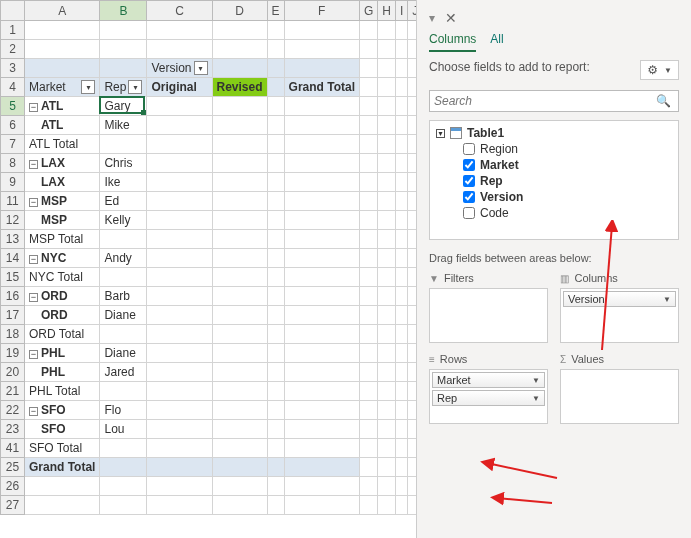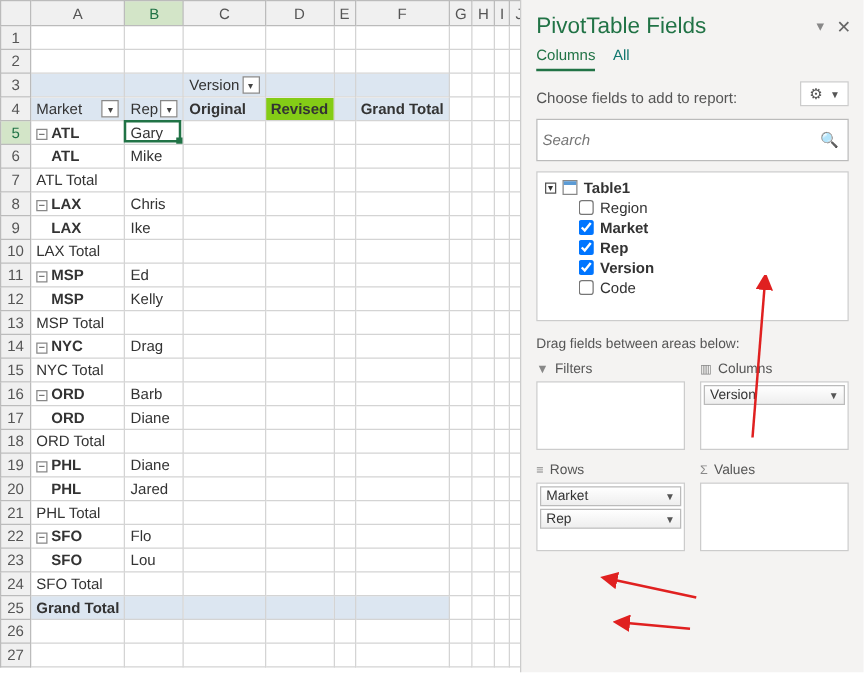--- a/index.html
+++ b/index.html
@@ -93,31 +93,31 @@
     padding: 10px 10px 4px 12px;
     display: flex; align-items: center; justify-content: space-between;
   }
   .tp-title { color: #217346; font-size: 18px; font-weight: 300; }
   .tp-tabs { display: flex; gap: 14px; padding: 2px 12px 0 12px; font-size: 12px; }
   .tp-tab { color: #0f766e; padding-bottom: 4px; cursor: pointer; }
   .tp-tab.active { color: #217346; border-bottom: 2px solid #217346; }
   .tp-sub {
     padding: 8px 12px 4px 12px;
     color: #555;
-    display: flex; justify-content: space-between; align-items: flex-end;
+    display: flex; justify-content: space-between; align-items: flex-start;
   }
   .gearbtn {
     border: 1px solid #ccc; background: #fff;
     padding: 2px 6px; display:flex; align-items:center; gap:6px; cursor:pointer;
   }
   .searchbox {
     margin: 6px 12px 8px 12px;
     border: 1px solid #bbb; background: #fff;
     display: flex; align-items: center;
-    height: 34px;
+    height: 22px;
     padding: 0 4px;
   }
   .searchbox input {
     flex:1; border:none; outline:none; font-size:12px; color:#888; font-style: italic; background: transparent;
   }
   .search-icon { color:#217346; font-size:12px; padding: 0 3px; cursor:pointer; }
 
   .fieldlist {
     margin: 0 12px;
     border: 1px solid #ccc;
@@ -313,33 +313,20 @@
             <td id="cell-C9"></td>
             <td id="cell-D9"></td>
             <td id="cell-E9"></td>
             <td id="cell-F9"></td>
             <td id="cell-G9"></td>
             <td id="cell-H9"></td>
             <td id="cell-I9"></td>
             <td id="cell-J9"></td>
           </tr>
           <tr>
-            <th class="rowhdr">10</th>
-            <td id="cell-A10">LAX Total</td>
-            <td id="cell-B10"></td>
-            <td id="cell-C10"></td>
-            <td id="cell-D10"></td>
-            <td id="cell-E10"></td>
-            <td id="cell-F10"></td>
-            <td id="cell-G10"></td>
-            <td id="cell-H10"></td>
-            <td id="cell-I10"></td>
-            <td id="cell-J10"></td>
-          </tr>
-          <tr>
             <th class="rowhdr">11</th>
             <td id="cell-A11"><span class="collapse-btn">−</span><span class="bold">MSP</span></td>
             <td id="cell-B11">Ed</td>
             <td id="cell-C11"></td>
             <td id="cell-D11"></td>
             <td id="cell-E11"></td>
             <td id="cell-F11"></td>
             <td id="cell-G11"></td>
             <td id="cell-H11"></td>
             <td id="cell-I11"></td>
@@ -367,21 +354,21 @@
             <td id="cell-E13"></td>
             <td id="cell-F13"></td>
             <td id="cell-G13"></td>
             <td id="cell-H13"></td>
             <td id="cell-I13"></td>
             <td id="cell-J13"></td>
           </tr>
           <tr>
             <th class="rowhdr">14</th>
             <td id="cell-A14"><span class="collapse-btn">−</span><span class="bold">NYC</span></td>
-            <td id="cell-B14">Drag</td>
+            <td id="cell-B14">Andy</td>
             <td id="cell-C14"></td>
             <td id="cell-D14"></td>
             <td id="cell-E14"></td>
             <td id="cell-F14"></td>
             <td id="cell-G14"></td>
             <td id="cell-H14"></td>
             <td id="cell-I14"></td>
             <td id="cell-J14"></td>
           </tr>
           <tr>
@@ -495,21 +482,21 @@
             <td id="cell-C23"></td>
             <td id="cell-D23"></td>
             <td id="cell-E23"></td>
             <td id="cell-F23"></td>
             <td id="cell-G23"></td>
             <td id="cell-H23"></td>
             <td id="cell-I23"></td>
             <td id="cell-J23"></td>
           </tr>
           <tr>
-            <th class="rowhdr">24</th>
+            <th class="rowhdr">41</th>
             <td id="cell-A24">SFO Total</td>
             <td id="cell-B24"></td>
             <td id="cell-C24"></td>
             <td id="cell-D24"></td>
             <td id="cell-E24"></td>
             <td id="cell-F24"></td>
             <td id="cell-G24"></td>
             <td id="cell-H24"></td>
             <td id="cell-I24"></td>
             <td id="cell-J24"></td>
@@ -553,21 +540,20 @@
             <td id="cell-I27"></td>
             <td id="cell-J27"></td>
           </tr>
         </tbody>
       </table>
     <div class="active-cell" id="activecell" style="left: 98.9531px; top: 95.5px; width: 46.0156px; height: 18px;"></div>
   </div>
 
   <div class="taskpane">
     <div class="tp-header">
-      <span class="tp-title">PivotTable Fields</span>
       <div style="display:flex; gap:10px; align-items:center;">
         <span class="tp-opts">▾</span>
         <span class="tp-close">✕</span>
       </div>
     </div>
     <div class="tp-tabs">
       <div class="tp-tab active">Columns</div>
       <div class="tp-tab">All</div>
     </div>
     <div class="tp-sub">

